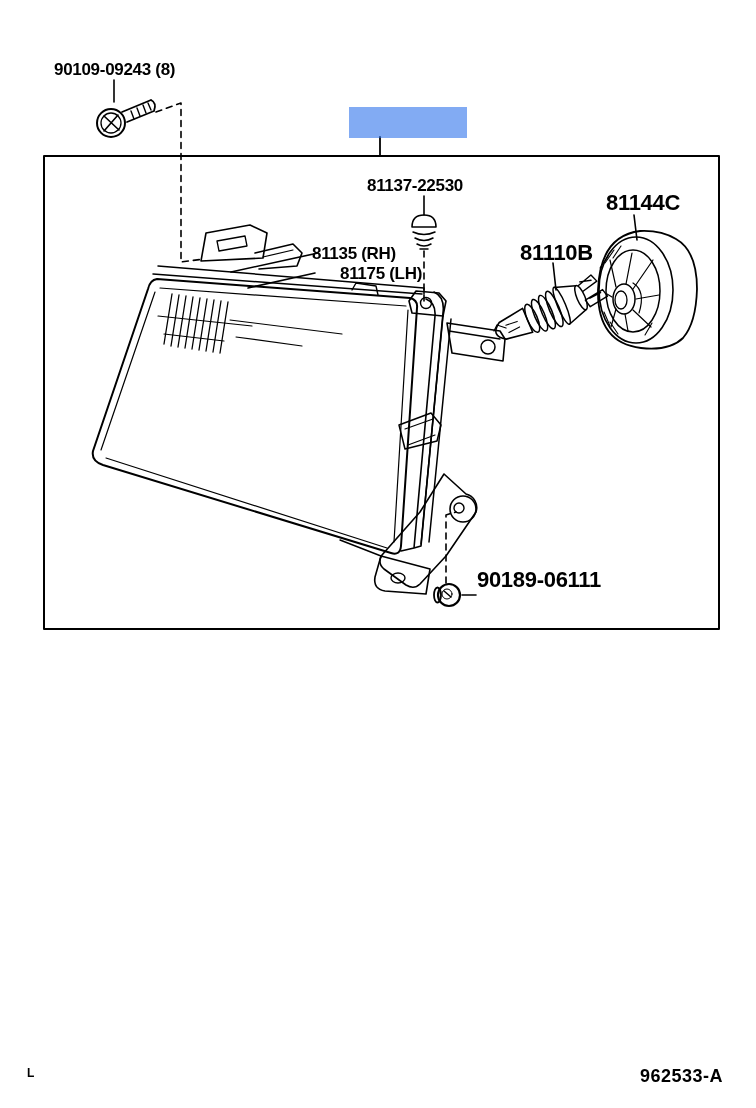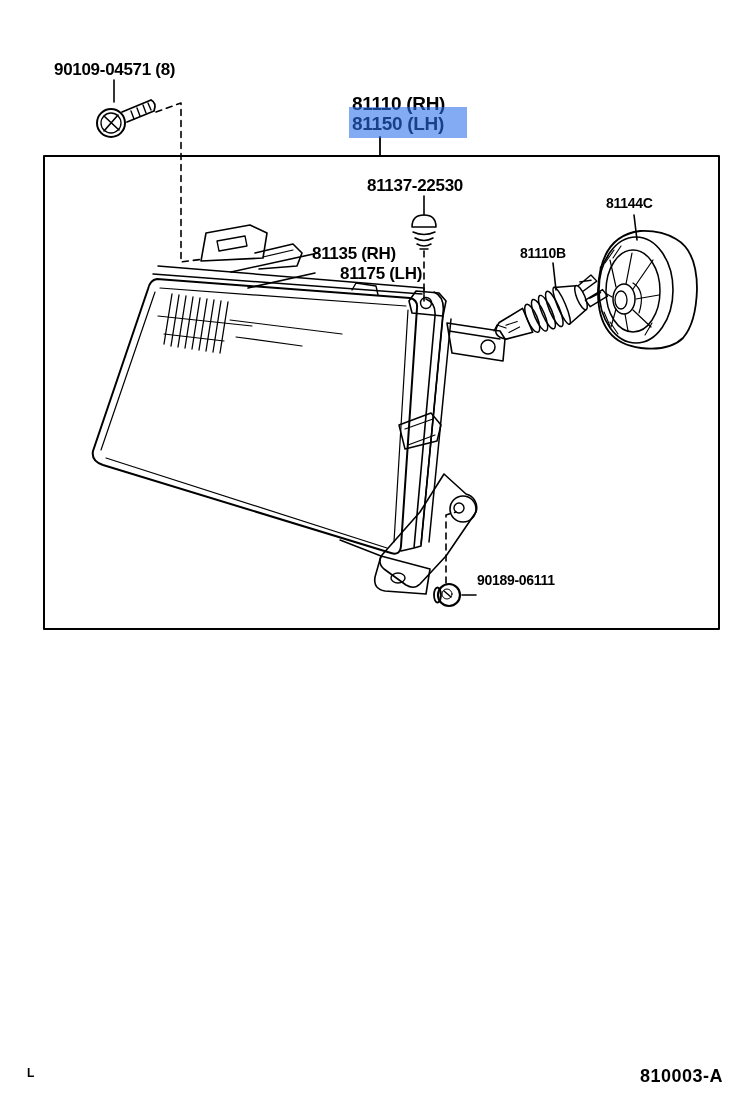--- a/index.html
+++ b/index.html
@@ -14,21 +14,21 @@
   .art *{stroke:#000;fill:none;stroke-linecap:round;stroke-linejoin:round;}
   .lbl{
     position:absolute;
     font-weight:700;
     color:#000;
     white-space:nowrap;
     letter-spacing:-0.3px;
     z-index:2;
   }
   .fs17{font-size:17px;line-height:19px;}
-  .fs18{font-size:14px;line-height:20px;}
+  .fs18{font-size:22px;line-height:20px;}
   .title{
     position:absolute;left:352px;top:94px;
     font-weight:700;font-size:19px;line-height:20px;
     color:#000;letter-spacing:-0.3px;z-index:2;
   }
   .title div{white-space:nowrap;}
   .hl{
     position:absolute;left:349px;top:107px;width:118px;height:31px;
     background:rgba(40,110,235,0.58);
     z-index:3;pointer-events:none;
@@ -145,37 +145,33 @@
     </g>
 
     <g>
       <circle cx="449" cy="595" r="11" stroke-width="2.2"></circle>
       <circle cx="447" cy="594" r="5" fill="#000" stroke="none"></circle>
       <path d="M444,591 L451,597" stroke="#fff" stroke-width="1.5"></path>
       <ellipse cx="437.5" cy="595" rx="3.5" ry="7.5" stroke-width="1.8"></ellipse>
     </g>
   </svg>
 
-  <div class="lbl fs17" style="left:54px;top:60px;">90109-04571 (8)</div>
+  <div class="lbl fs17" style="left:54px;top:60px;">90109-09243 (8)</div>
 
-  <div class="title">
-    <div>81110 (RH)</div>
-    <div>81150 (LH)</div>
-  </div>
   <div class="hl"></div>
 
   <div class="lbl fs17" style="left:367px;top:176px;text-align:center;">81137-22530</div>
 
   <div class="lbl fs18" style="left:606px;top:193px;">81144C</div>
 
   <div class="lbl fs18" style="left:520px;top:243px;">81110B</div>
 
   <div class="lbl fs17" style="left:312px;top:244px;">81135 (RH)</div>
 
   <div class="lbl fs17" style="left:317px;top:264px;padding-left:23px;">81175 (LH)</div>
 
   <div class="lbl fs18" style="left:477px;top:570px;">90189-06111</div>
 
-  <div class="footer-code">810003-A</div>
+  <div class="footer-code">962533-A</div>
 
   <div class="corner-mark">L</div>
 
 </div>
 
 </body></html>

